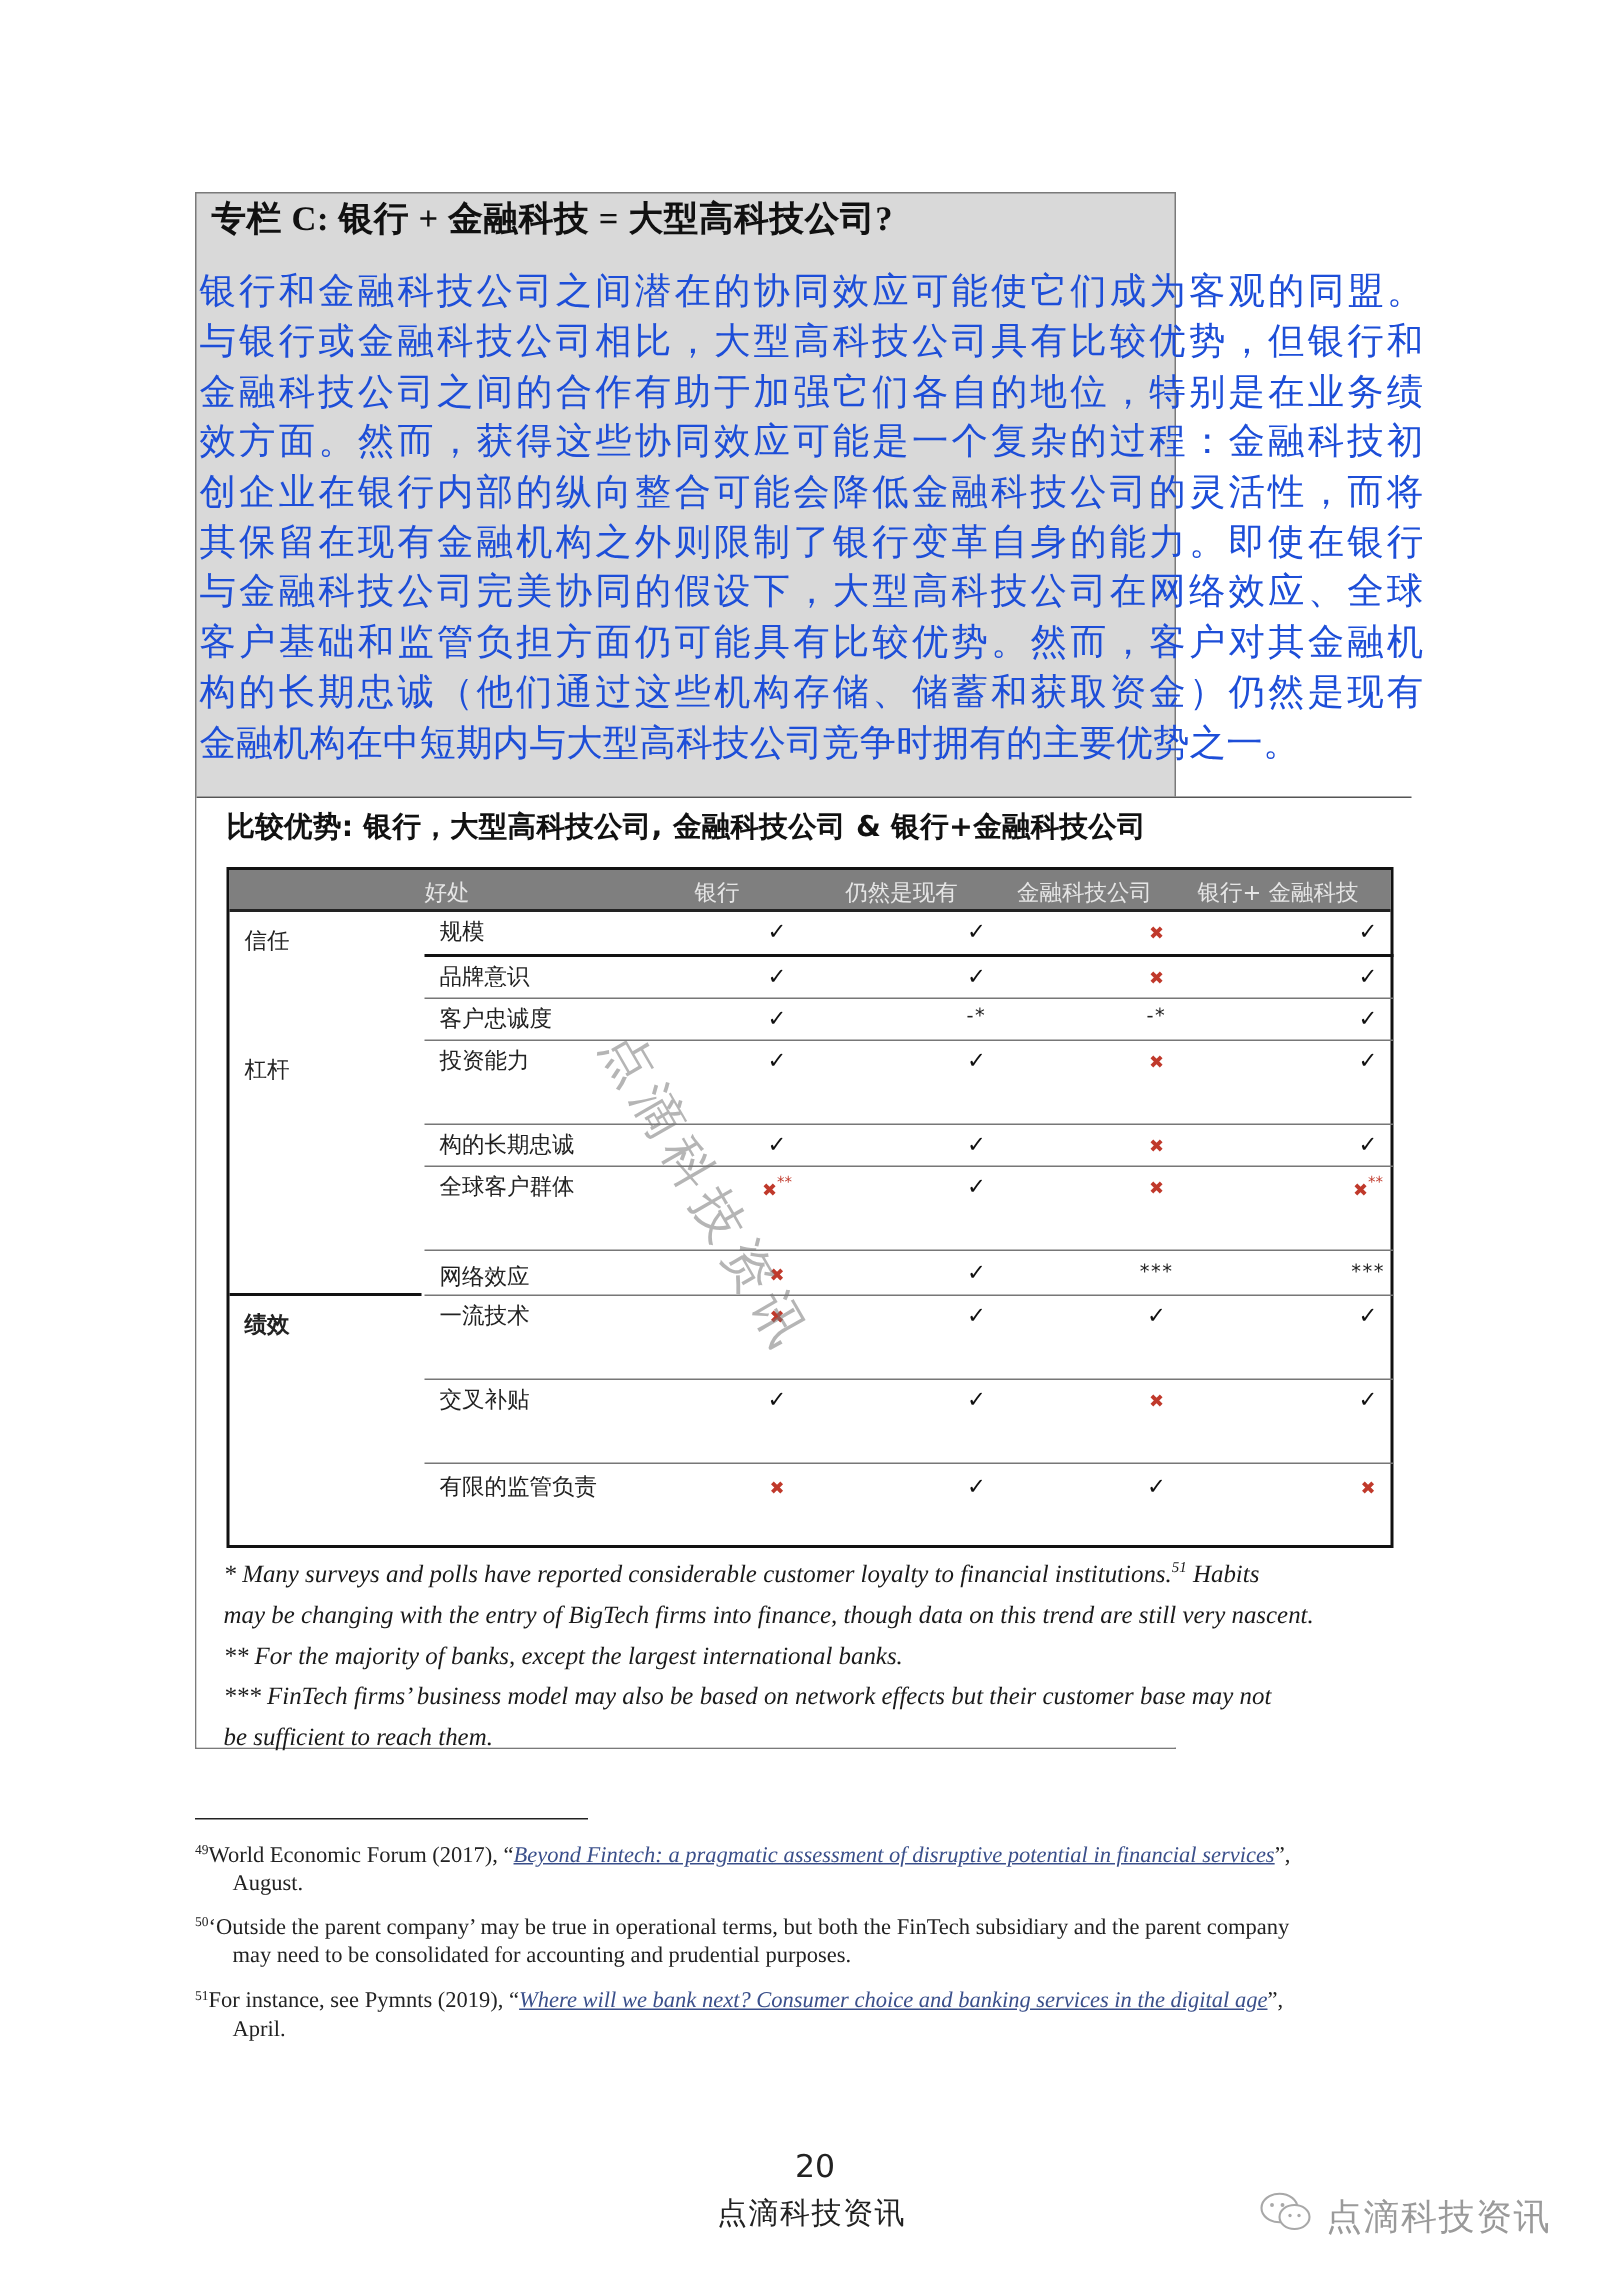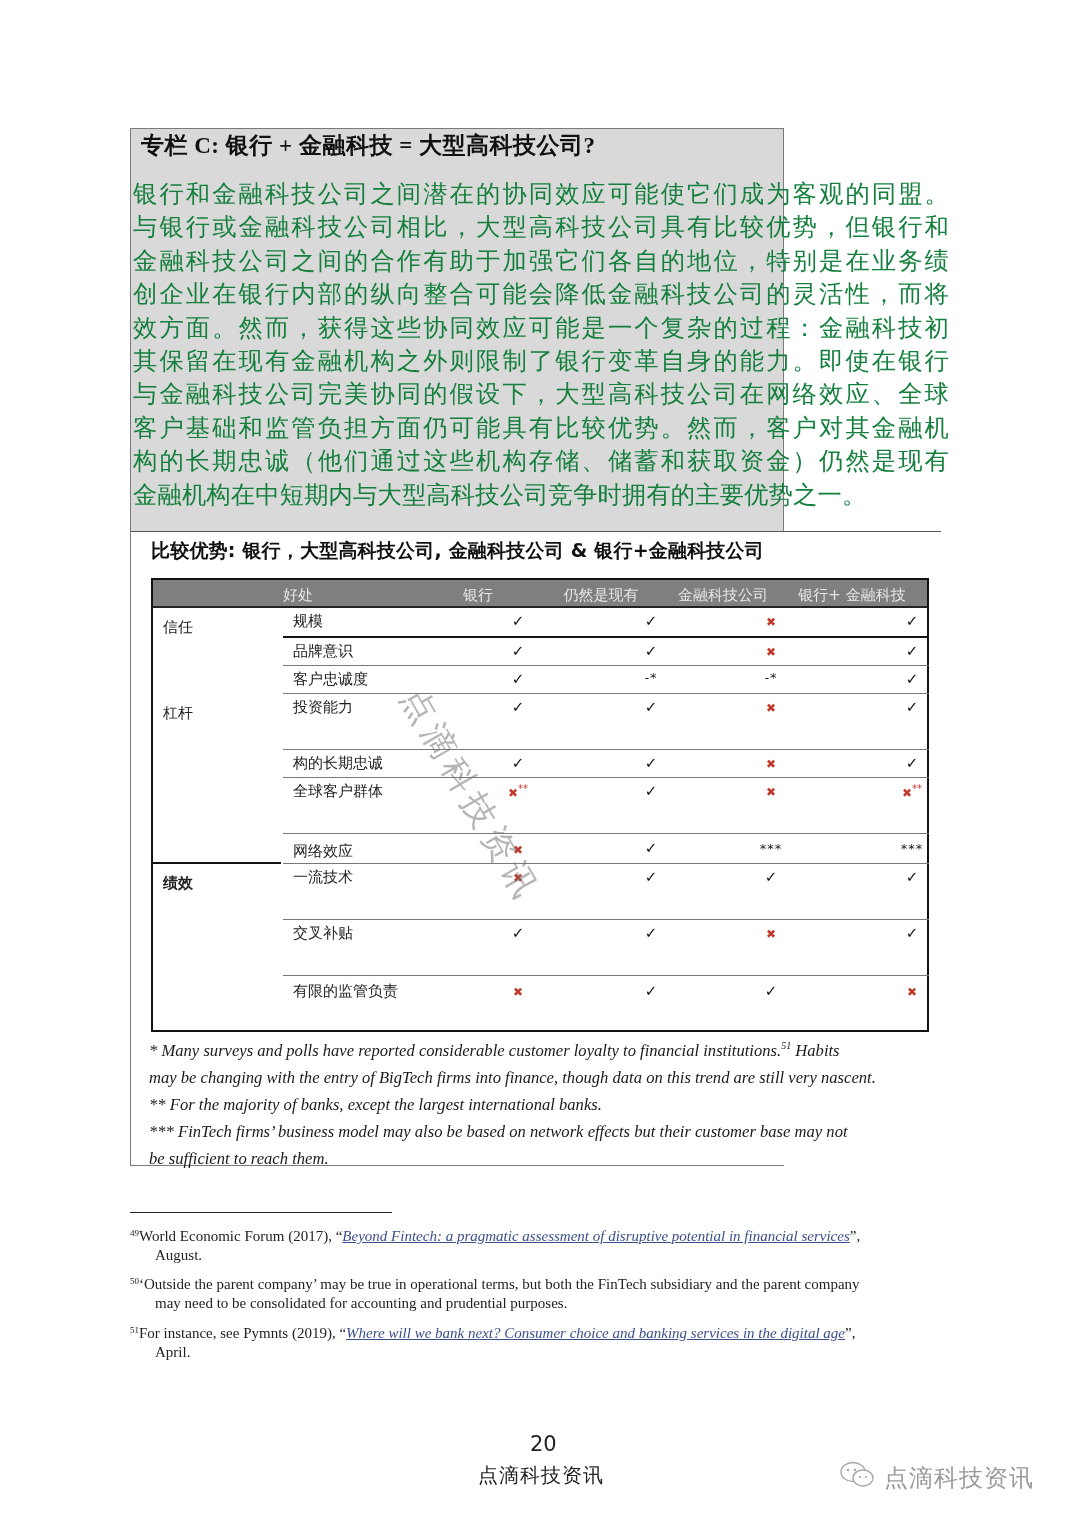--- a/index.html
+++ b/index.html
@@ -11,21 +11,21 @@
       position: absolute; left: 130px; top: 128px; width: 654px; height: 1038px;
       background: #d9d9d9; border: 1px solid #7a7a7a;
     }
     .box-title {
       position: absolute; left: 10px; top: 0; height: 36px; line-height: 34px;
       font-size: 23px; font-weight: bold; letter-spacing: 0.5px; color: #111;
       font-family: "Liberation Serif", "DejaVu Serif", serif;
     }
     .box-para {
       position: absolute; left: 2px; top: 48px; width: 816px;
-      font-size: 24.3px; line-height: 33.4px; color: #15803d;
+      font-size: 24.3px; line-height: 33.4px; color: #1d4ed8;
       font-family: "DejaVu Sans", "Liberation Sans", sans-serif; letter-spacing: 0.15px;
     }
     .box-para .line { display: block; white-space: nowrap; text-align: justify; text-align-last: justify; }
     .box-para .line.last { text-align-last: left; }
 
     
     .inner {
       position: absolute; left: 0; top: 402px; width: 810px; height: 634px;
       background: #ffffff; border-top: 1px solid #555;
     }
@@ -99,22 +99,22 @@
   </style>
 </head>
 <body>
 
 <div class="box">
   <div class="box-title">专栏 C: 银行 + 金融科技 = 大型高科技公司?</div>
   <div class="box-para">
     <span class="line">银行和金融科技公司之间潜在的协同效应可能使它们成为客观的同盟。</span>
     <span class="line">与银行或金融科技公司相比，大型高科技公司具有比较优势，但银行和</span>
     <span class="line">金融科技公司之间的合作有助于加强它们各自的地位，特别是在业务绩</span>
+    <span class="line">效方面。然而，获得这些协同效应可能是一个复杂的过程：金融科技初</span>
     <span class="line">创企业在银行内部的纵向整合可能会降低金融科技公司的灵活性，而将</span>
-    <span class="line">效方面。然而，获得这些协同效应可能是一个复杂的过程：金融科技初</span>
     <span class="line">其保留在现有金融机构之外则限制了银行变革自身的能力。即使在银行</span>
     <span class="line">与金融科技公司完美协同的假设下，大型高科技公司在网络效应、全球</span>
     <span class="line">客户基础和监管负担方面仍可能具有比较优势。然而，客户对其金融机</span>
     <span class="line">构的长期忠诚（他们通过这些机构存储、储蓄和获取资金）仍然是现有</span>
     <span class="line last">金融机构在中短期内与大型高科技公司竞争时拥有的主要优势之一。</span>
   </div>
 
   <div class="inner">
     <div class="inner-title">比较优势: 银行，大型高科技公司, 金融科技公司 &amp; 银行+金融科技公司</div>
 

